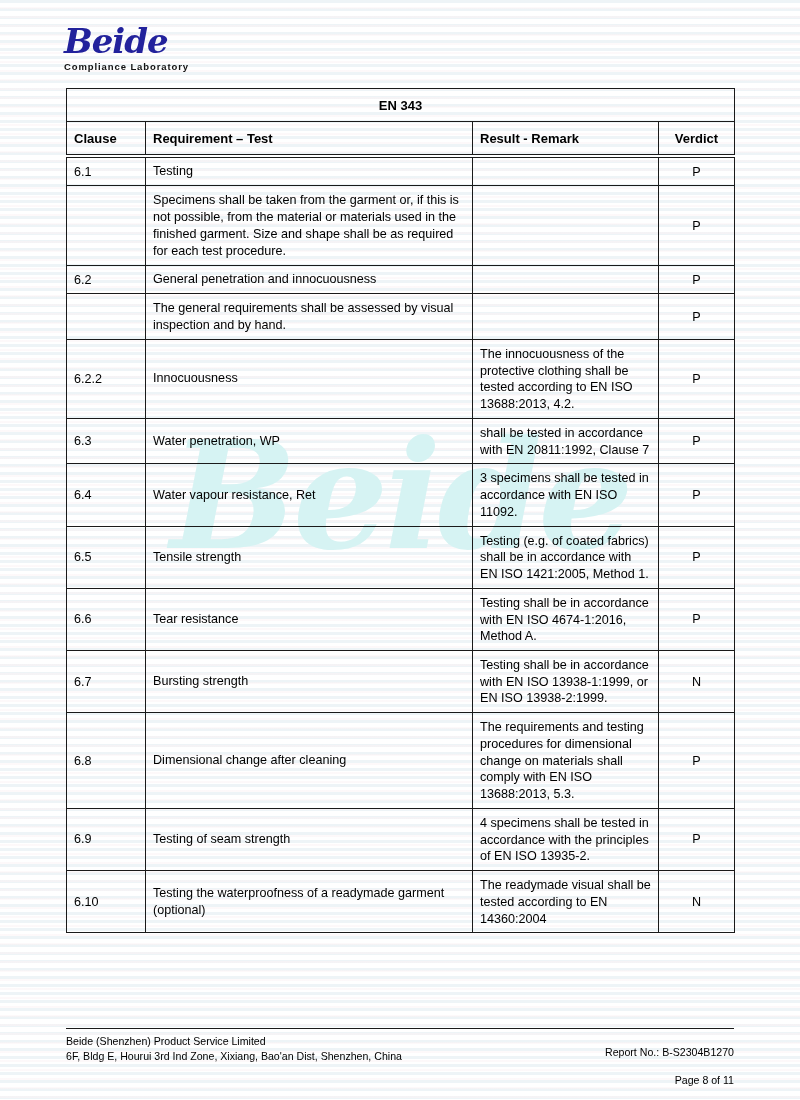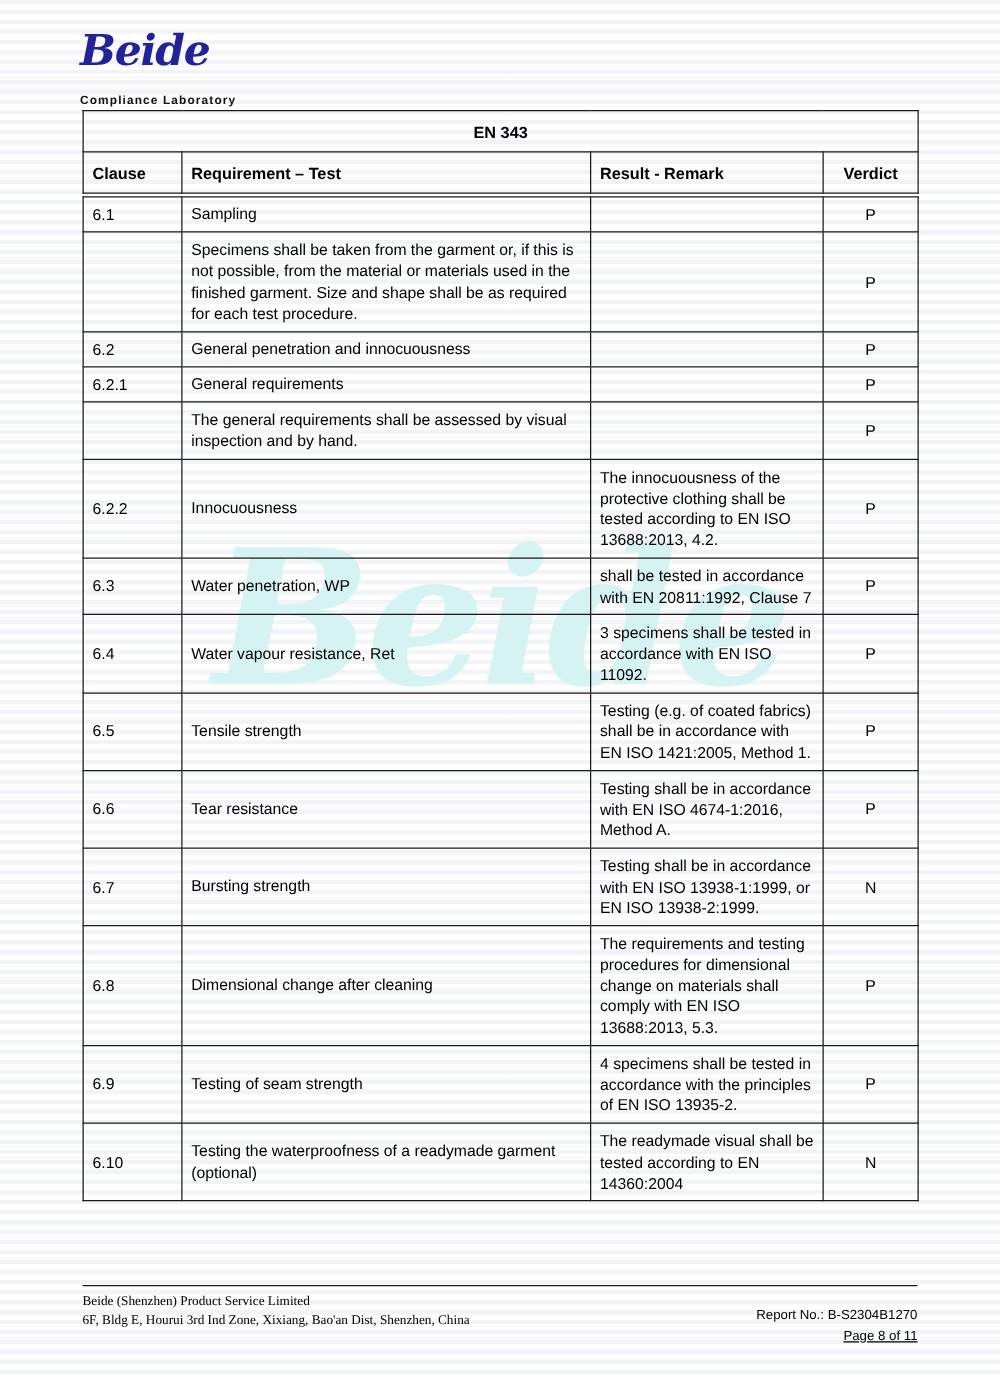--- a/index.html
+++ b/index.html
@@ -85,21 +85,21 @@
     line-height: 1.05;
     letter-spacing: -1px;
     white-space: nowrap;
   }
   #logo-sub {
     font-family: "Liberation Sans", sans-serif;
     font-weight: bold;
     font-size: 9.5px;
     color: #111111;
     letter-spacing: 0.9px;
-    margin-top: 15px;
+    margin-top: 1px;
     white-space: nowrap;
   }
 
   
   .doc-table {
     border-collapse: collapse;
     table-layout: fixed;
     width: 668px;
     background: transparent;
   }
@@ -173,33 +173,31 @@
     border-top: 1.4px solid #1a1a1a;
     padding-top: 5px;
     display: flex;
     justify-content: space-between;
     align-items: flex-start;
   }
   #footer-left {
     font-size: 10.6px;
     line-height: 1.42;
     color: #000;
-    font-family: Liberation Serif, serif;
   }
   #footer-right {
     font-size: 10.6px;
     line-height: 1.5;
     color: #000;
     text-align: right;
     white-space: nowrap;
     padding-top: 11px;
   }
   #footer-right .page-line {
-    margin-top: 1px;
-    text-decoration: underline;
+    margin-top: 12px;
   }
 </style>
 </head>
 <body>
 
 <div id="paper-texture"></div>
 
 <div id="watermark">Beide</div>
 
 <div id="page">
@@ -235,39 +233,33 @@
     <table class="doc-table" id="body-table">
       <colgroup>
         <col style="width:79px">
         <col style="width:327px">
         <col style="width:186px">
         <col style="width:76px">
       </colgroup>
       <tbody id="body-rows">
           <tr>
             <td class="c-clause">6.1</td>
-            <td class="c-req">Sampling</td>
+            <td class="c-req">Testing</td>
             <td class="c-result"></td>
             <td class="c-verdict">P</td>
           </tr>
           <tr class="r-block">
             <td class="c-clause"></td>
             <td class="c-req">Specimens shall be taken from the garment or, if this is not possible, from the material or materials used in the finished garment. Size and shape shall be as required for each test procedure.</td>
             <td class="c-result"></td>
             <td class="c-verdict">P</td>
           </tr>
           <tr>
             <td class="c-clause">6.2</td>
             <td class="c-req">General penetration and innocuousness</td>
-            <td class="c-result"></td>
-            <td class="c-verdict">P</td>
-          </tr>
-          <tr>
-            <td class="c-clause">6.2.1</td>
-            <td class="c-req">General requirements</td>
             <td class="c-result"></td>
             <td class="c-verdict">P</td>
           </tr>
           <tr class="r-block">
             <td class="c-clause"></td>
             <td class="c-req">The general requirements shall be assessed by visual inspection and by hand.</td>
             <td class="c-result"></td>
             <td class="c-verdict">P</td>
           </tr>
           <tr>

